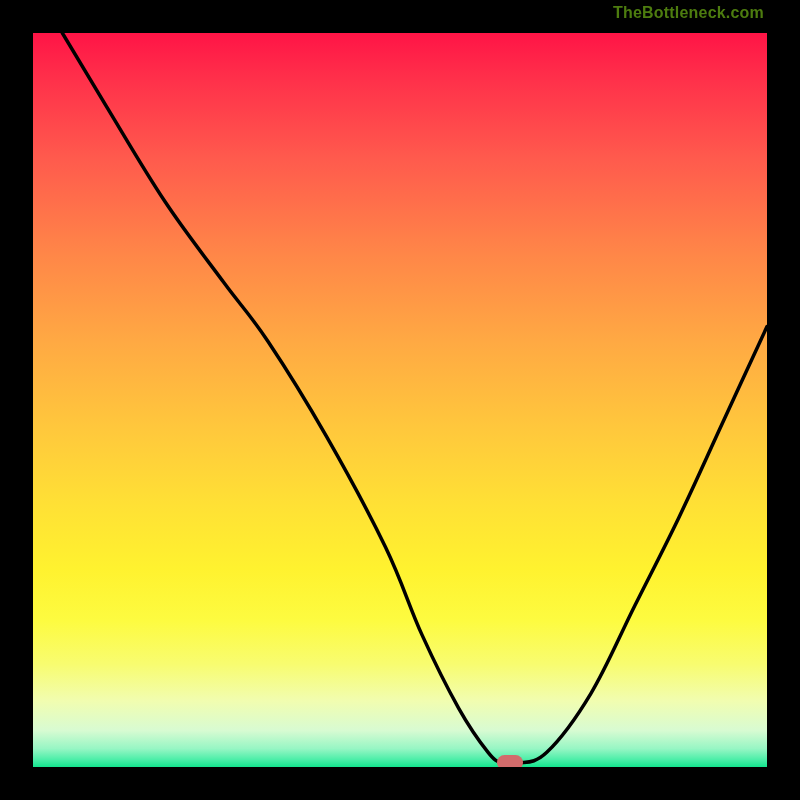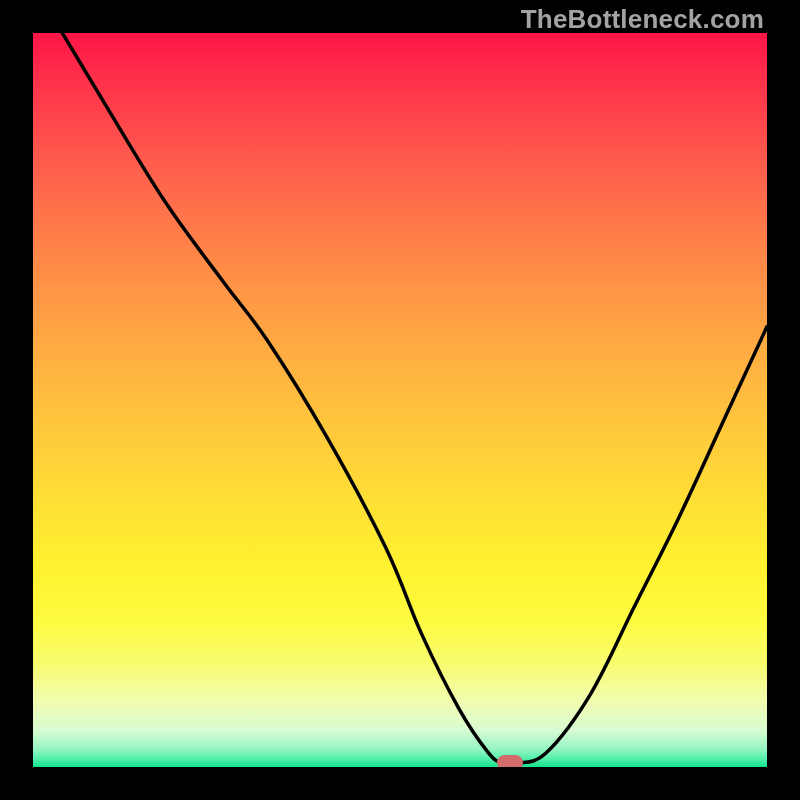--- a/index.html
+++ b/index.html
@@ -46,23 +46,23 @@
       #97f6c4 97.5%,
       #4beea8 99%,
       #13e58e 100%
     );
   }
   .watermark {
     position: absolute;
     top: 4px;
     right: 36px;
     font-family: Arial, Helvetica, sans-serif;
-    font-size: 26px;
+    font-size: 16px;
     font-weight: 600;
-    color: #a3a3a3;
+    color: #4d7c0f;
     letter-spacing: 0.2px;
   }
   svg.curve {
     position: absolute;
     left: 0; top: 0;
   }
   .marker {
     position: absolute;
     width: 26px;
     height: 15px;

